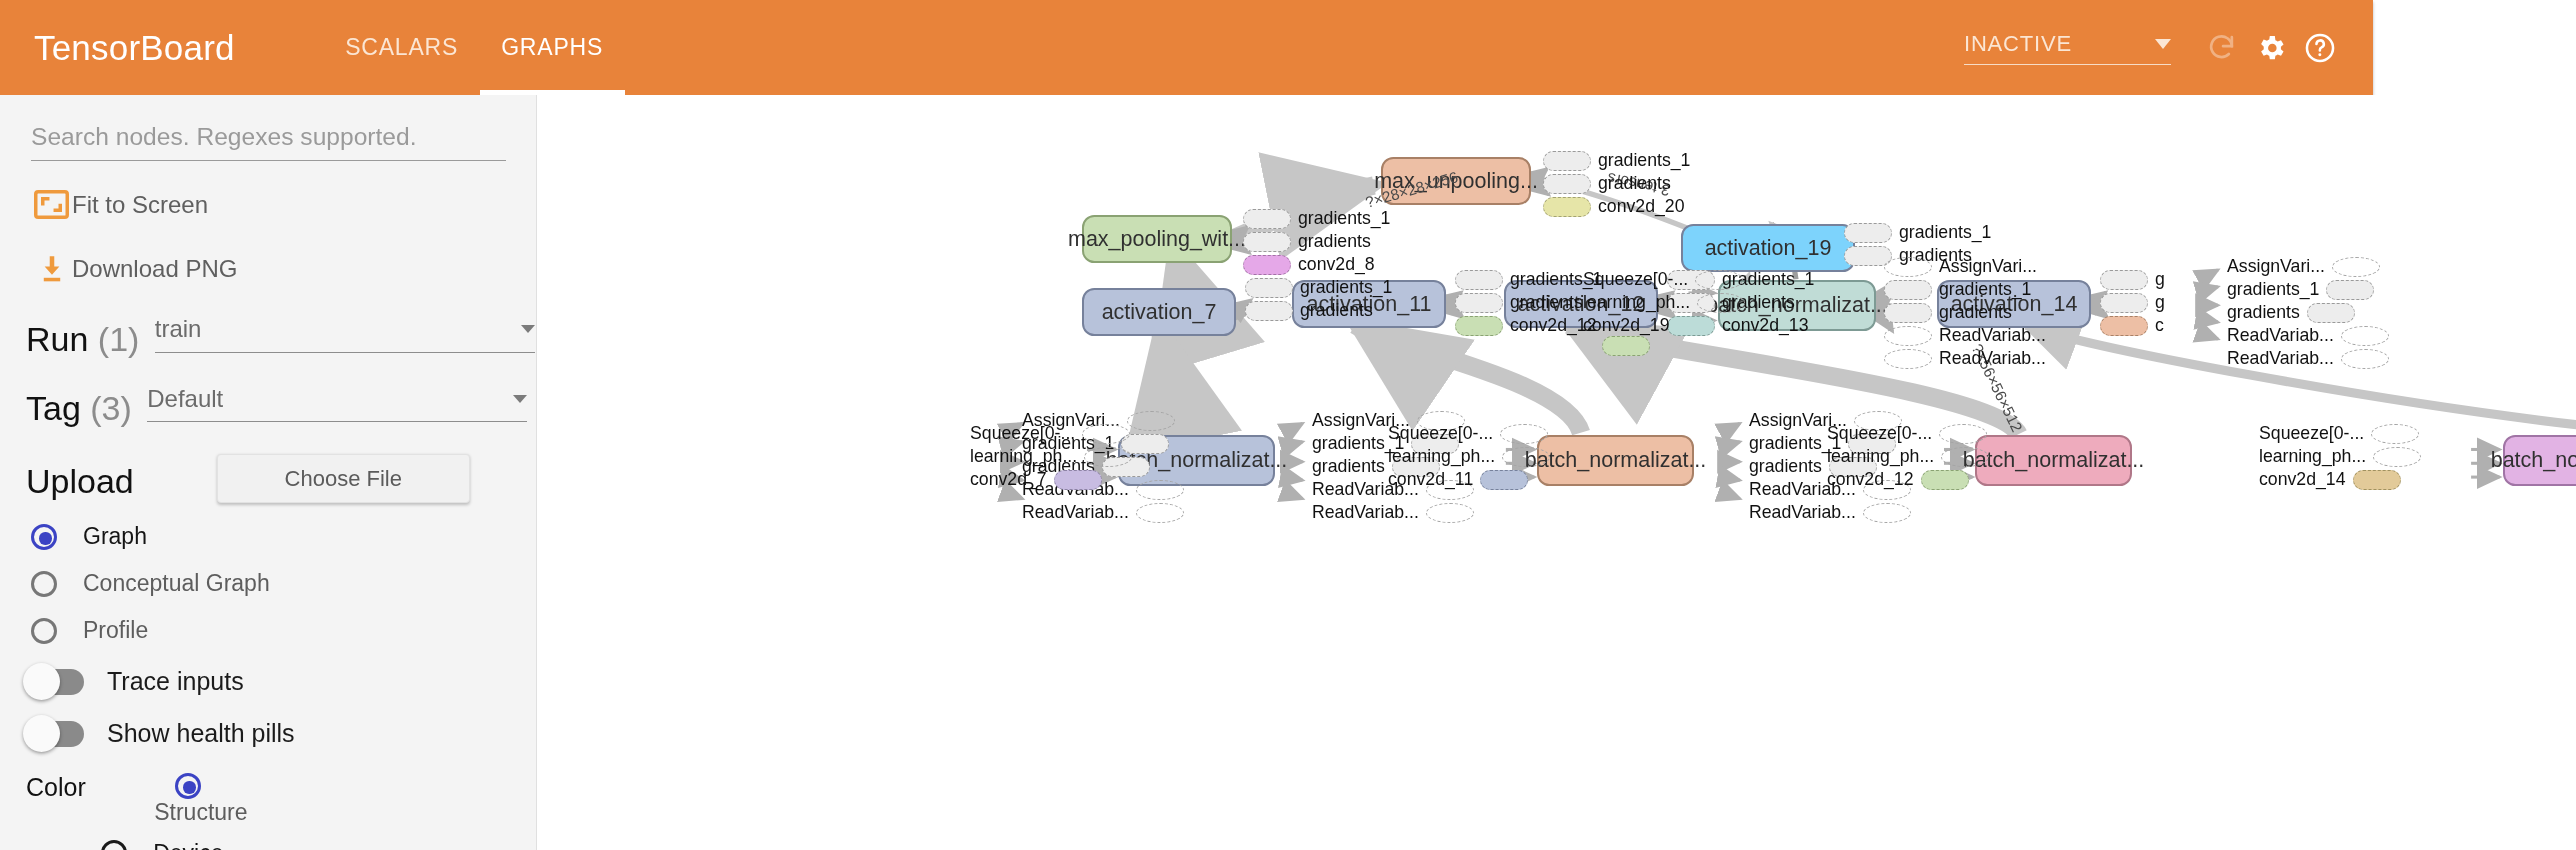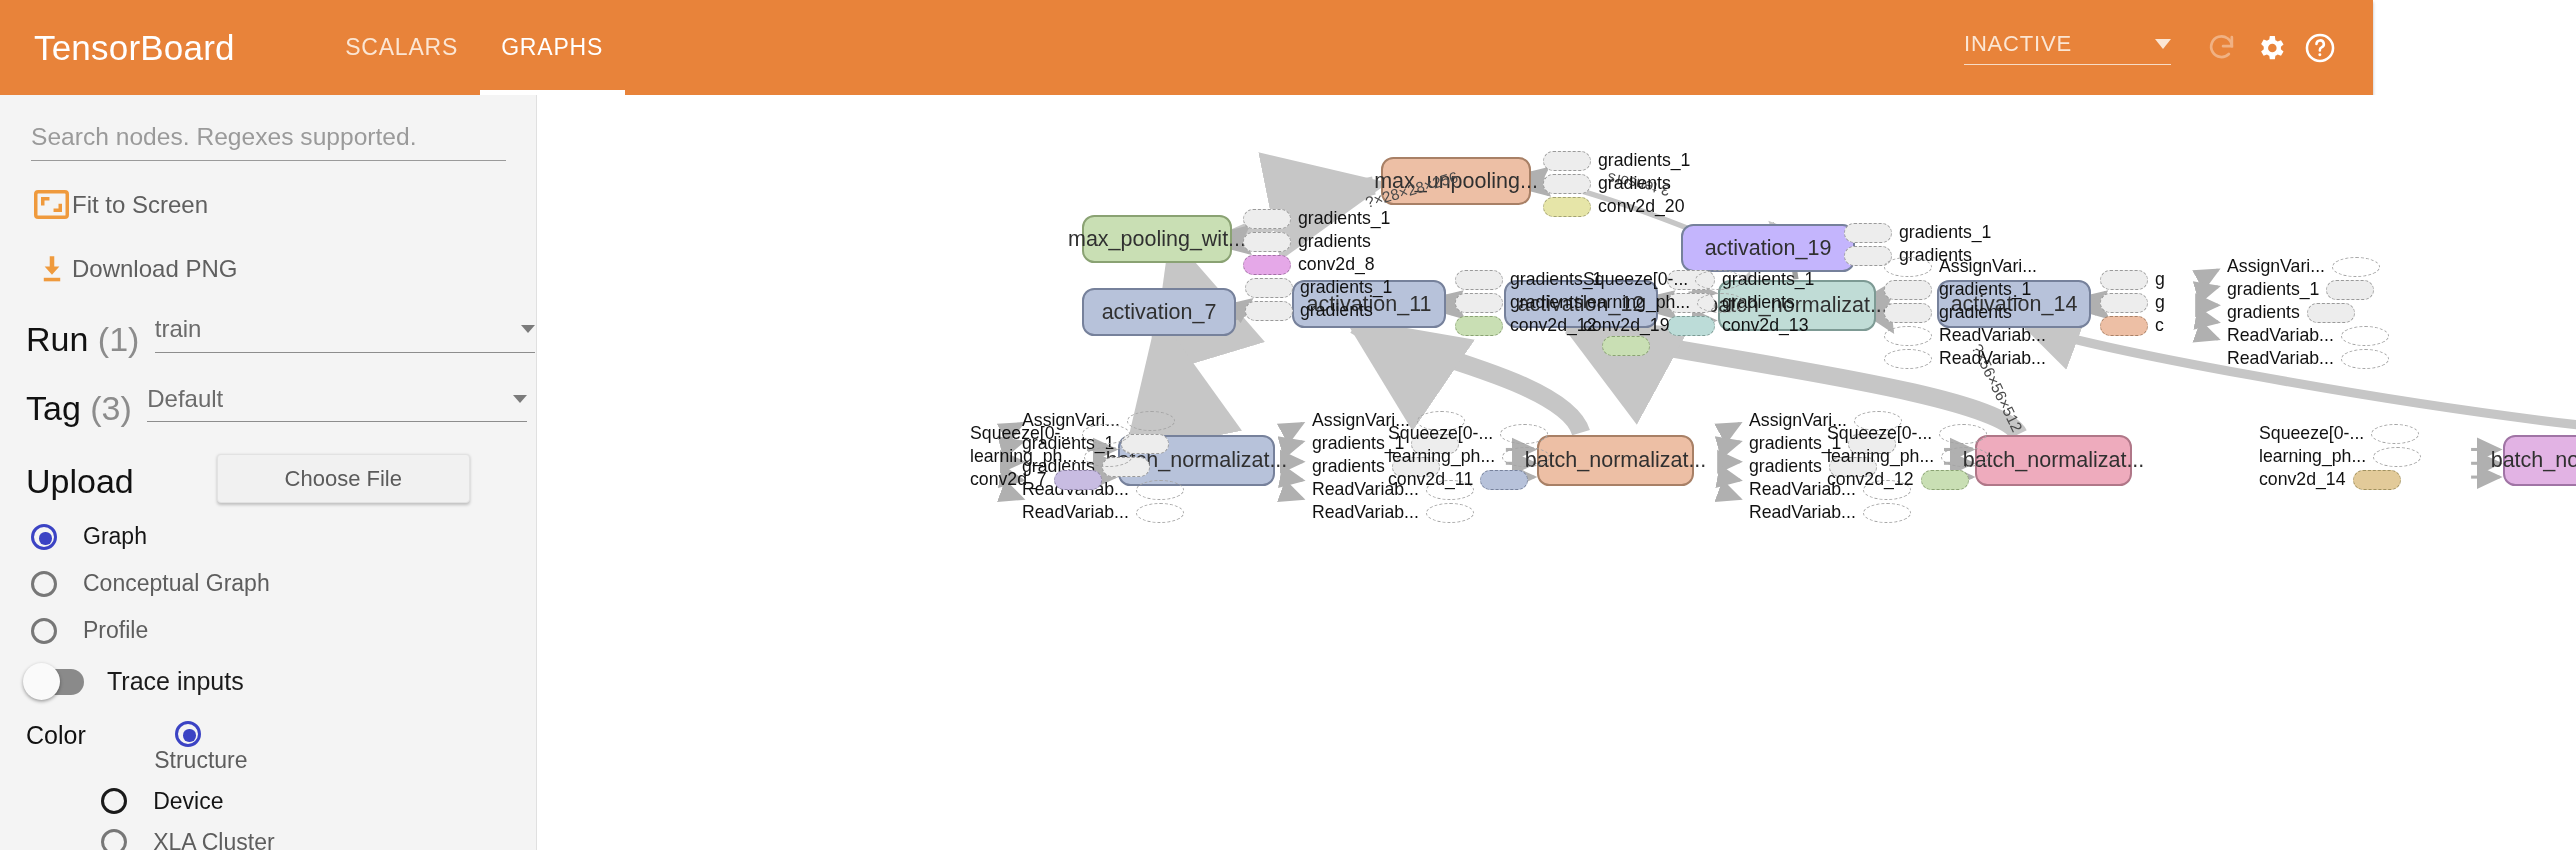--- a/index.html
+++ b/index.html
@@ -242,20 +242,26 @@
   <div class="radiorow">
     <span class="radio"></span>
     <span class="lbl">Profile</span>
   </div>
 
   <div class="togglerow">
     <span class="track">
         <span class="knob"></span>
       </span>
     <span class="lbl">Trace inputs</span>
+  </div>
+  <div class="togglerow">
+    <span class="track">
+        <span class="knob"></span>
+      </span>
+    <span class="lbl">Show health pills</span>
   </div>
 
   <div id="colorgroup">
     <span id="colorlabel">Color</span>
     <div id="coloropts">
       <div class="radiorow">
         <span class="radio checked"></span>
         <span class="lbl">Structure</span>
       </div>
       <div class="radiorow">
@@ -361,21 +367,21 @@
     </g>
   </svg>
 
   <div id="nodelayer">
       <div class="gnode" style="left: 844px; top: 62px; width: 150px; height: 48px; background: rgb(237, 191, 165); border: 2.3px solid rgb(168, 128, 102);">
         <span>max_unpooling...</span>
       </div>
       <div class="gnode" style="left: 545px; top: 120px; width: 150px; height: 48px; background: rgb(201, 223, 180); border: 2.3px solid rgb(138, 162, 115);">
         <span>max_pooling_wit...</span>
       </div>
-      <div class="gnode" style="left: 1144px; top: 129px; width: 174px; height: 48px; background: #c4b5fd; border: 2.3px solid rgb(118, 129, 155);">
+      <div class="gnode" style="left: 1144px; top: 129px; width: 174px; height: 48px; background: #7dd3fc; border: 2.3px solid rgb(118, 129, 155);">
         <span>activation_19</span>
       </div>
       <div class="gnode" style="left: 545px; top: 193px; width: 154px; height: 48px; background: rgb(183, 194, 218); border: 2.3px solid rgb(118, 129, 155);">
         <span>activation_7</span>
       </div>
       <div class="gnode" style="left: 755px; top: 185px; width: 154px; height: 48px; background: rgb(183, 194, 218); border: 2.3px solid rgb(118, 129, 155);">
         <span>activation_11</span>
       </div>
       <div class="gnode" style="left: 967px; top: 185px; width: 154px; height: 48px; background: rgb(183, 194, 218); border: 2.3px solid rgb(118, 129, 155);">
         <span>activation_12</span>

